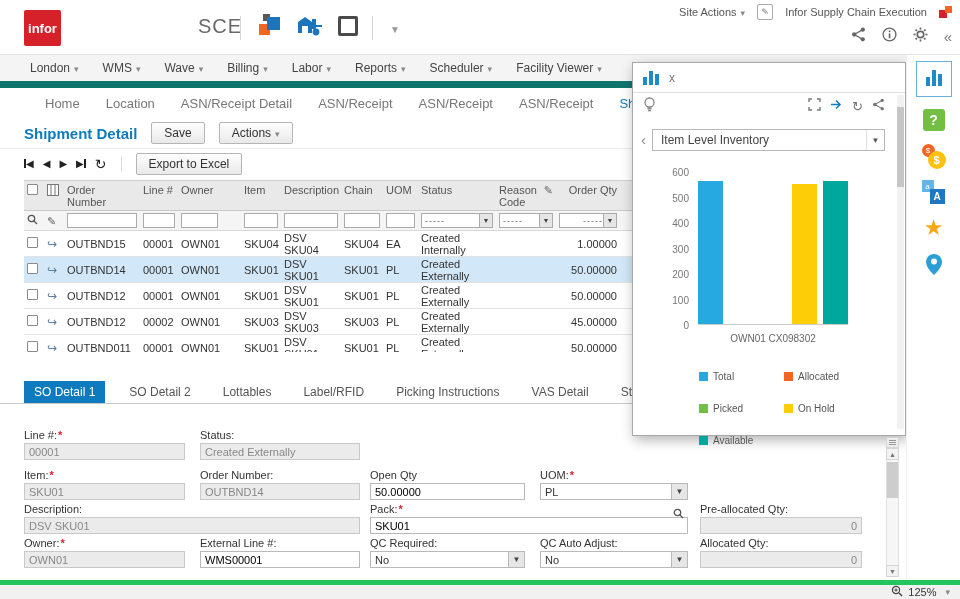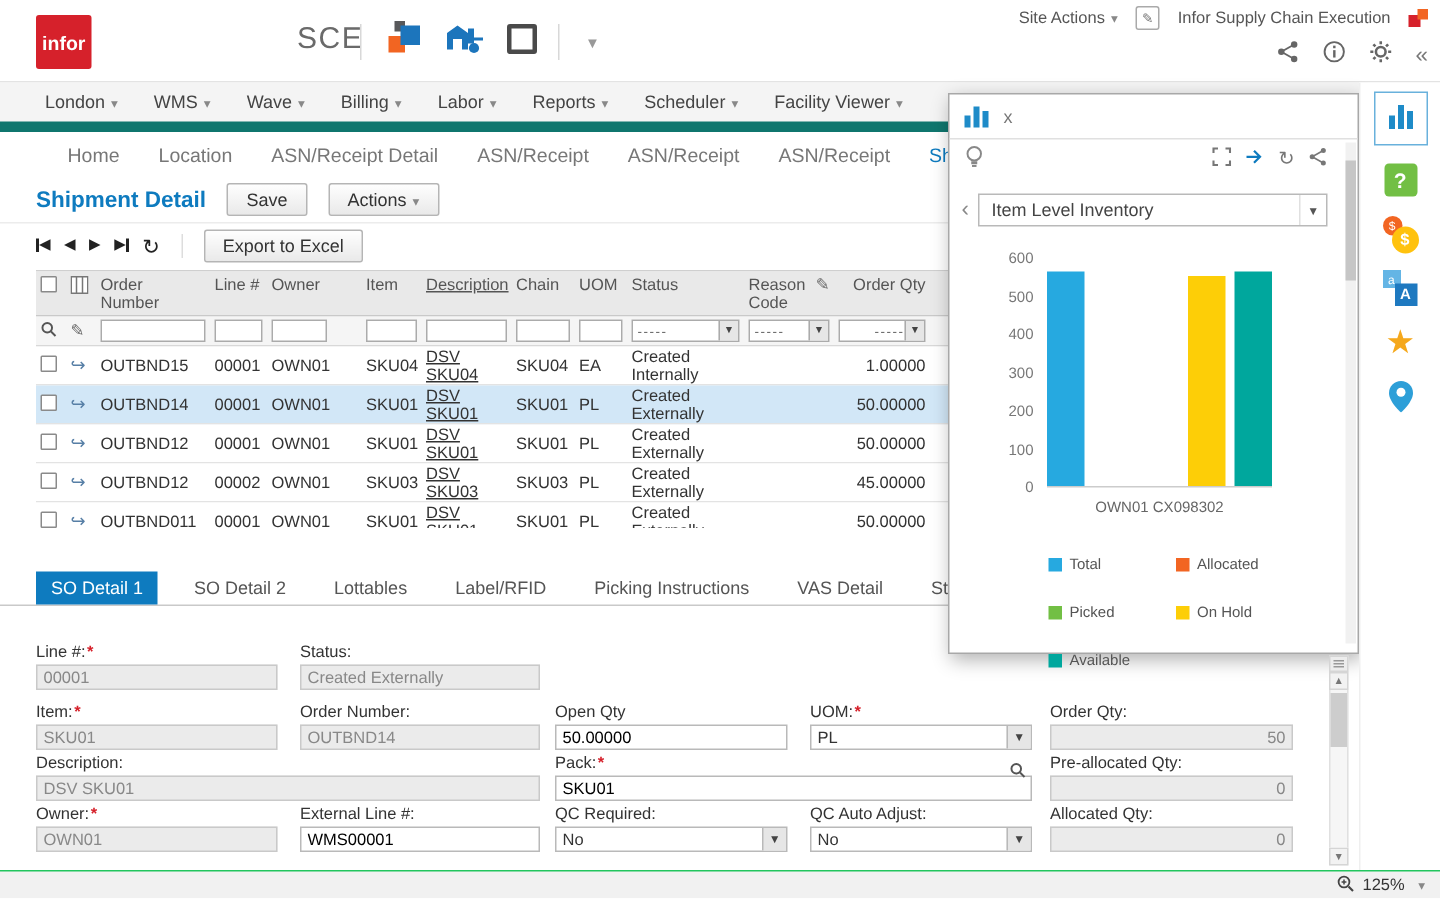--- a/index.html
+++ b/index.html
@@ -58,21 +58,21 @@
 
   
   .grid{position:absolute;left:24px;top:180px;width:846px;height:172px;overflow:hidden;border-top:1px solid #cfcfcf;}
   .ghead{display:flex;background:#e9e9e9;border-bottom:1px solid #c9c9c9;height:30px;font-size:11px;color:#555;}
   .gfilter{display:flex;height:20px;background:#f5f5f5;border-bottom:1px solid #d8d8d8;align-items:center;}
   .grow{display:flex;height:26px;border-bottom:1px solid #e3e3e3;font-size:11px;color:#333;align-items:center;background:#fff;cursor:pointer;}
   .grow.sel{background:#d2e7f7;}
   .gc{padding:2px 3px;flex:none;overflow:hidden;line-height:12px;}
   .ghead .gc{padding-top:3px;}
   .col-check{width:20px;}.col-arrow{width:20px;}.col-order{width:76px;}.col-line{width:38px;}
-  .col-owner{width:43px;}.col-item{width:40px;margin-left:20px;}.col-desc{width:60px;text-decoration:underline;}.col-pack{width:42px;}
+  .col-owner{width:43px;}.col-item{width:40px;margin-left:20px;}.col-desc{width:60px;}.col-pack{width:42px;}
   .col-uom{width:35px;}.col-status{width:78px;}.col-reason{width:60px;display:flex;gap:2px;}
   .col-qty{width:64px;text-align:right;}.col-alloc{width:50px;text-align:right;}
   .cb{width:11px;height:11px;border:1px solid #8a8a8a;background:#fff;display:inline-block;border-radius:1px;}
   .rowarrow{color:#577fa6;font-size:12px;}
   .pencil{color:#666;font-size:11px;}
   .gfilter input{width:100%;height:15px;border:1px solid #ababab;font-size:10px;padding:0 2px;background:#fff;color:#333;}
   .gsel{height:15px;border:1px solid #ababab;background:#fff;display:flex;align-items:center;font-size:9px;color:#666;width:100%;cursor:pointer;}
   .gselval{flex:1;padding-left:3px;letter-spacing:1px;overflow:hidden;white-space:nowrap;}
   .gselbtn{width:13px;height:100%;background:#e6e6e6;border-left:1px solid #ababab;display:flex;align-items:center;justify-content:center;font-size:7px;color:#444;}
 
@@ -144,21 +144,21 @@
 
   
   .mscroll{position:absolute;left:886px;top:437px;width:13px;height:142px;z-index:55;}
   .grip{height:11px;background:#ededed;border:1px solid #d5d5d5;display:flex;flex-direction:column;align-items:center;justify-content:center;gap:1px;}
   .grip i{display:block;width:7px;height:1px;background:#999;}
   .sbtn{height:12px;background:#f2f2f2;border:1px solid #d5d5d5;color:#777;font-size:7px;display:flex;align-items:center;justify-content:center;cursor:pointer;}
   .strack{position:relative;height:105px;background:#f6f6f6;border-left:1px solid #e0e0e0;border-right:1px solid #e0e0e0;}
   .strack .thumb{position:absolute;left:0;top:2px;width:100%;height:36px;background:#cdcdcd;}
 
   
-  .statusbar{position:absolute;left:0;bottom:0;width:960px;height:19px;background:#f1f1f1;border-top:1px solid #22c55e;
+  .statusbar{position:absolute;left:0;bottom:0;width:960px;height:19px;background:#f1f1f1;border-top:5px solid #22c55e;
              display:flex;align-items:center;justify-content:flex-end;padding-right:10px;gap:5px;font-size:11px;color:#333;z-index:70;}
 </style>
 </head>
 <body>
 
 <div class="stage">
 
   <header class="topbar">
     <div class="logo">infor</div>
     <div class="appname">SCE</div>
@@ -427,24 +427,20 @@
       <div class="flabel"><span>Open Qty</span></div>
       <input value="50.00000" style="">
     </div>
     <div class="ffield" style="left:540px;top:65px;width:148px;">
       <div class="flabel"><span>UOM:</span><span class="req">*</span></div>
       <div class="fselect">
         <span class="fselval">PL</span>
         <span class="fselbtn">▼</span>
       </div>
     </div>
-    <div class="ffield" style="left:700px;top:65px;width:162px;">
-      <div class="flabel"><span>Order Qty:</span></div>
-      <input class="ro num" readonly="" value="50" style="">
-    </div>
 
     <div class="ffield" style="left:24px;top:99px;width:336px;">
       <div class="flabel"><span>Description:</span></div>
       <input class="ro" readonly="" value="DSV SKU01" style="">
     </div>
     <div class="ffield packwrap" style="left:370px;top:99px;width:318px;">
       <div class="flabel"><span>Pack:</span><span class="req">*</span></div>
       <input value="SKU01" style="">
       <span class="mag"><svg width="11" height="11" viewBox="0 0 11 11">
             <circle cx="4.5" cy="4.5" r="3.2" fill="none" stroke="#555" stroke-width="1.3"></circle>

